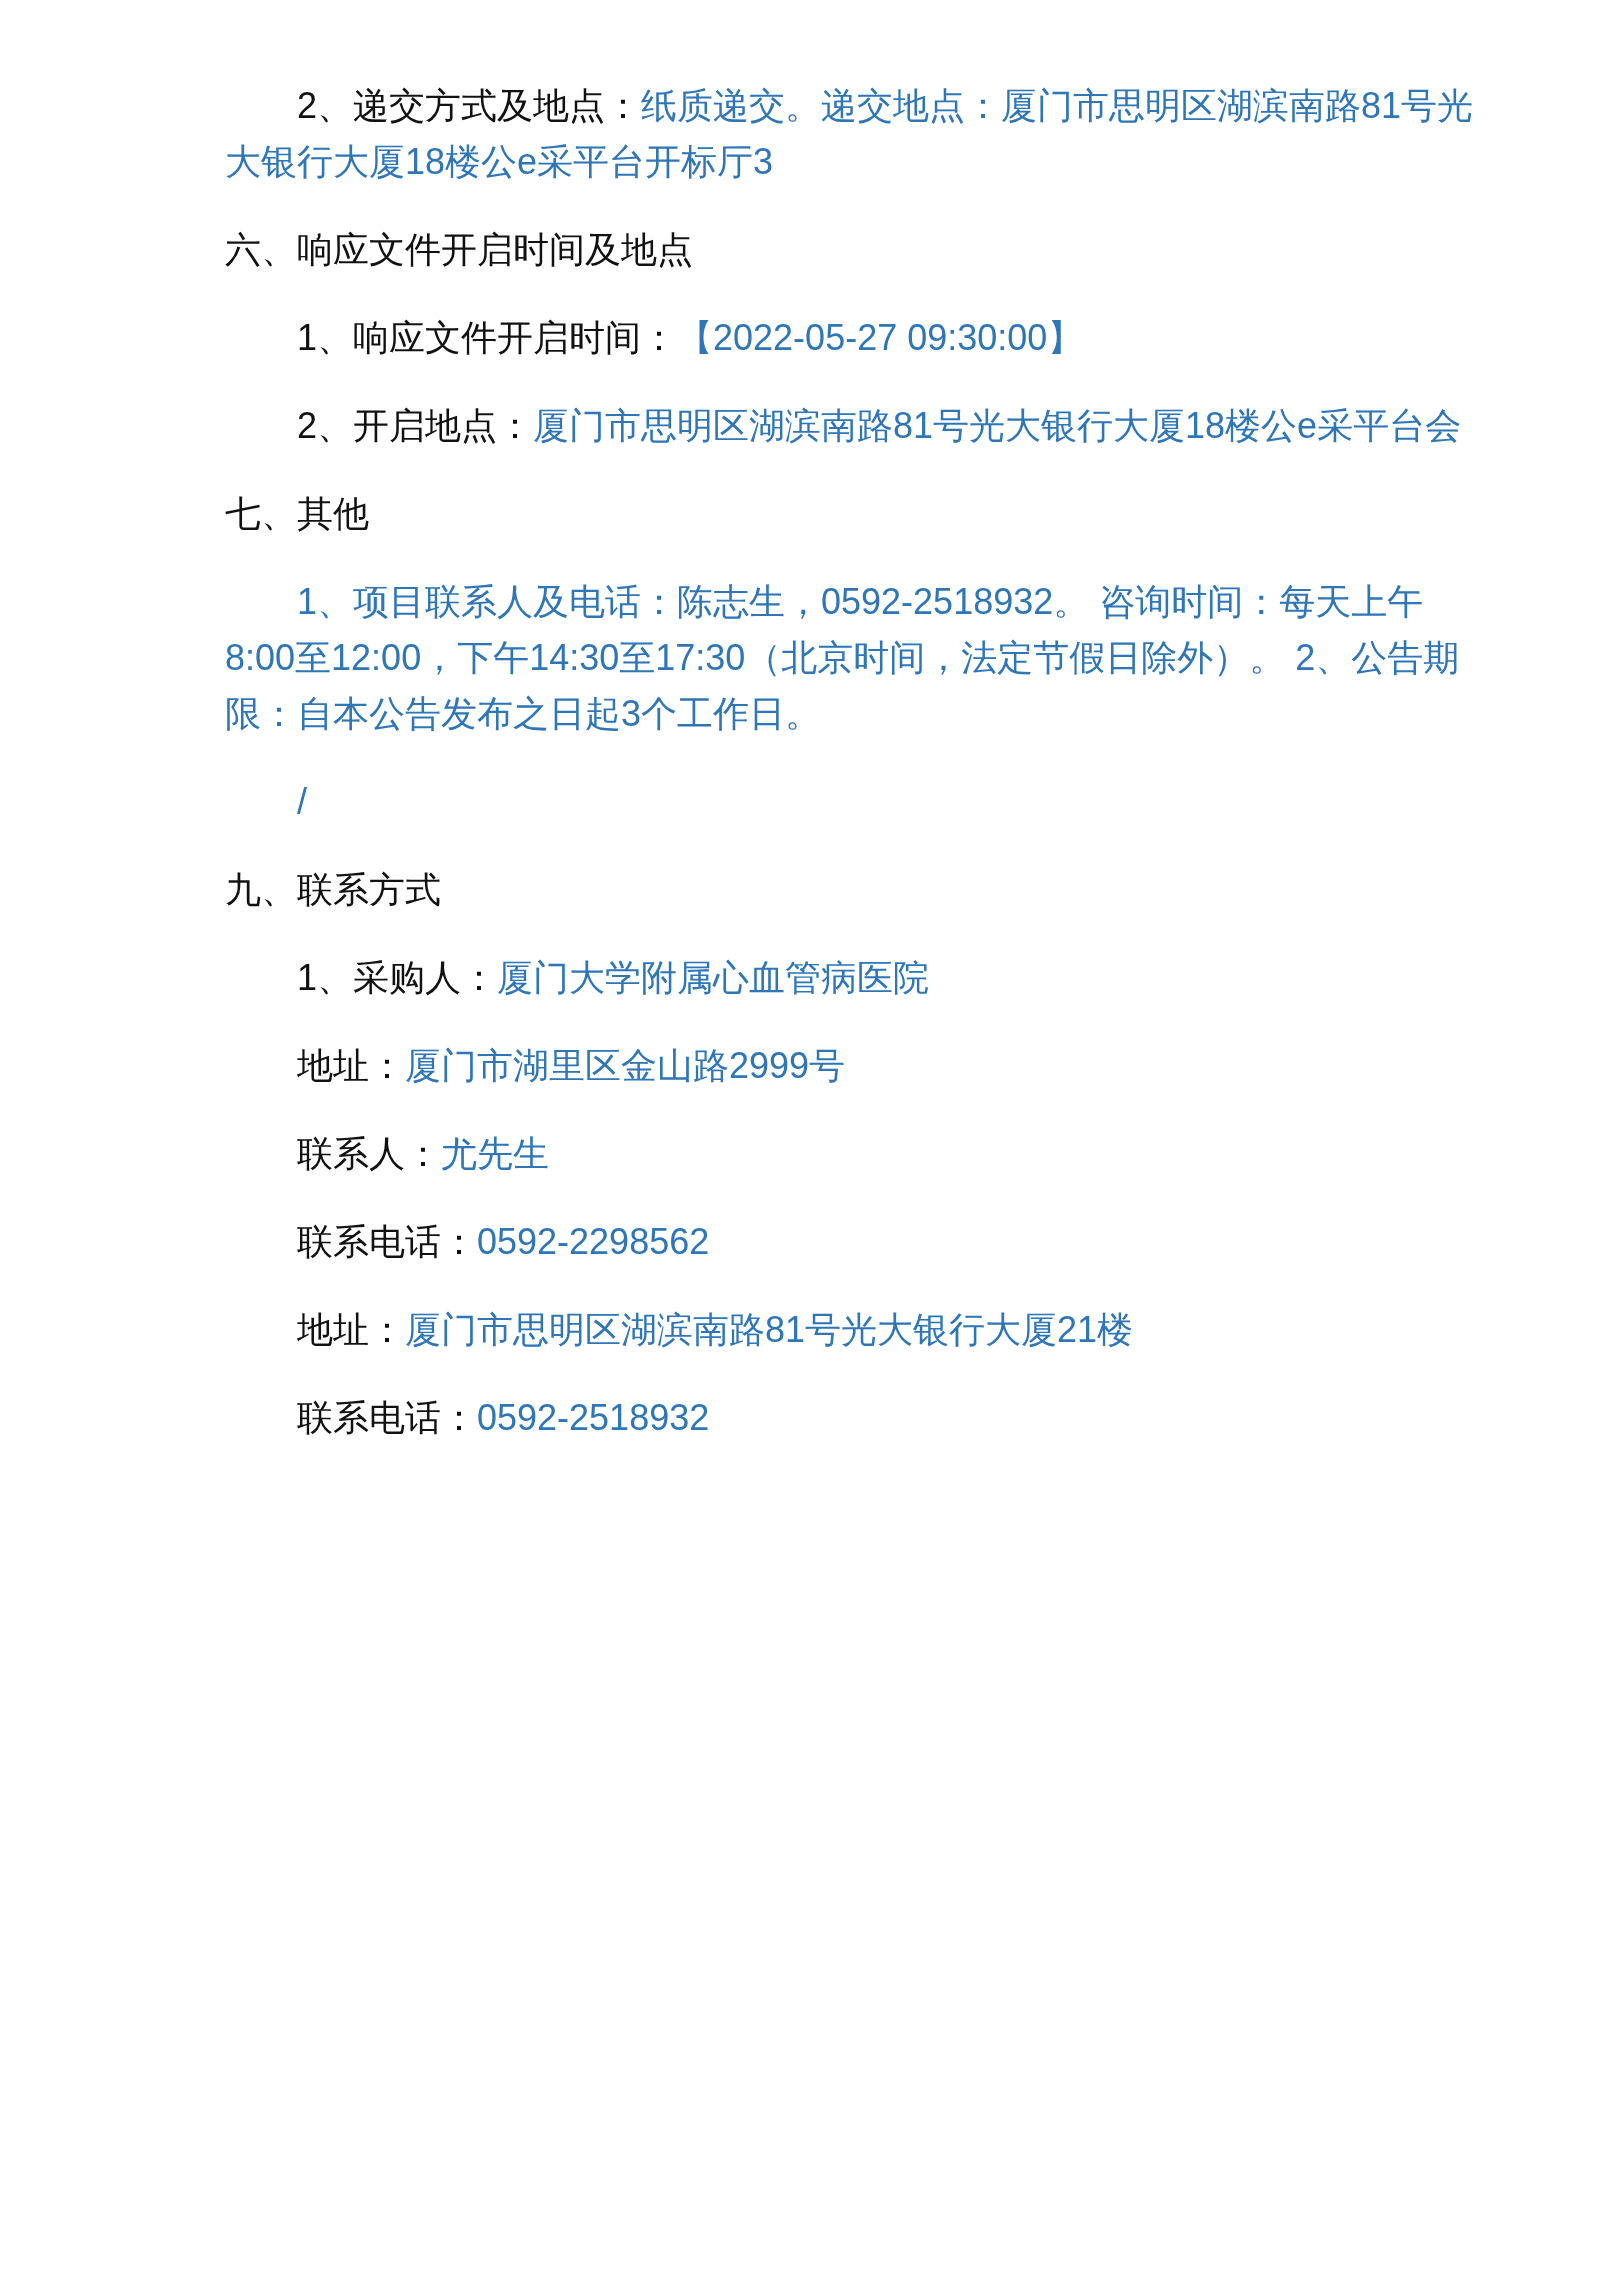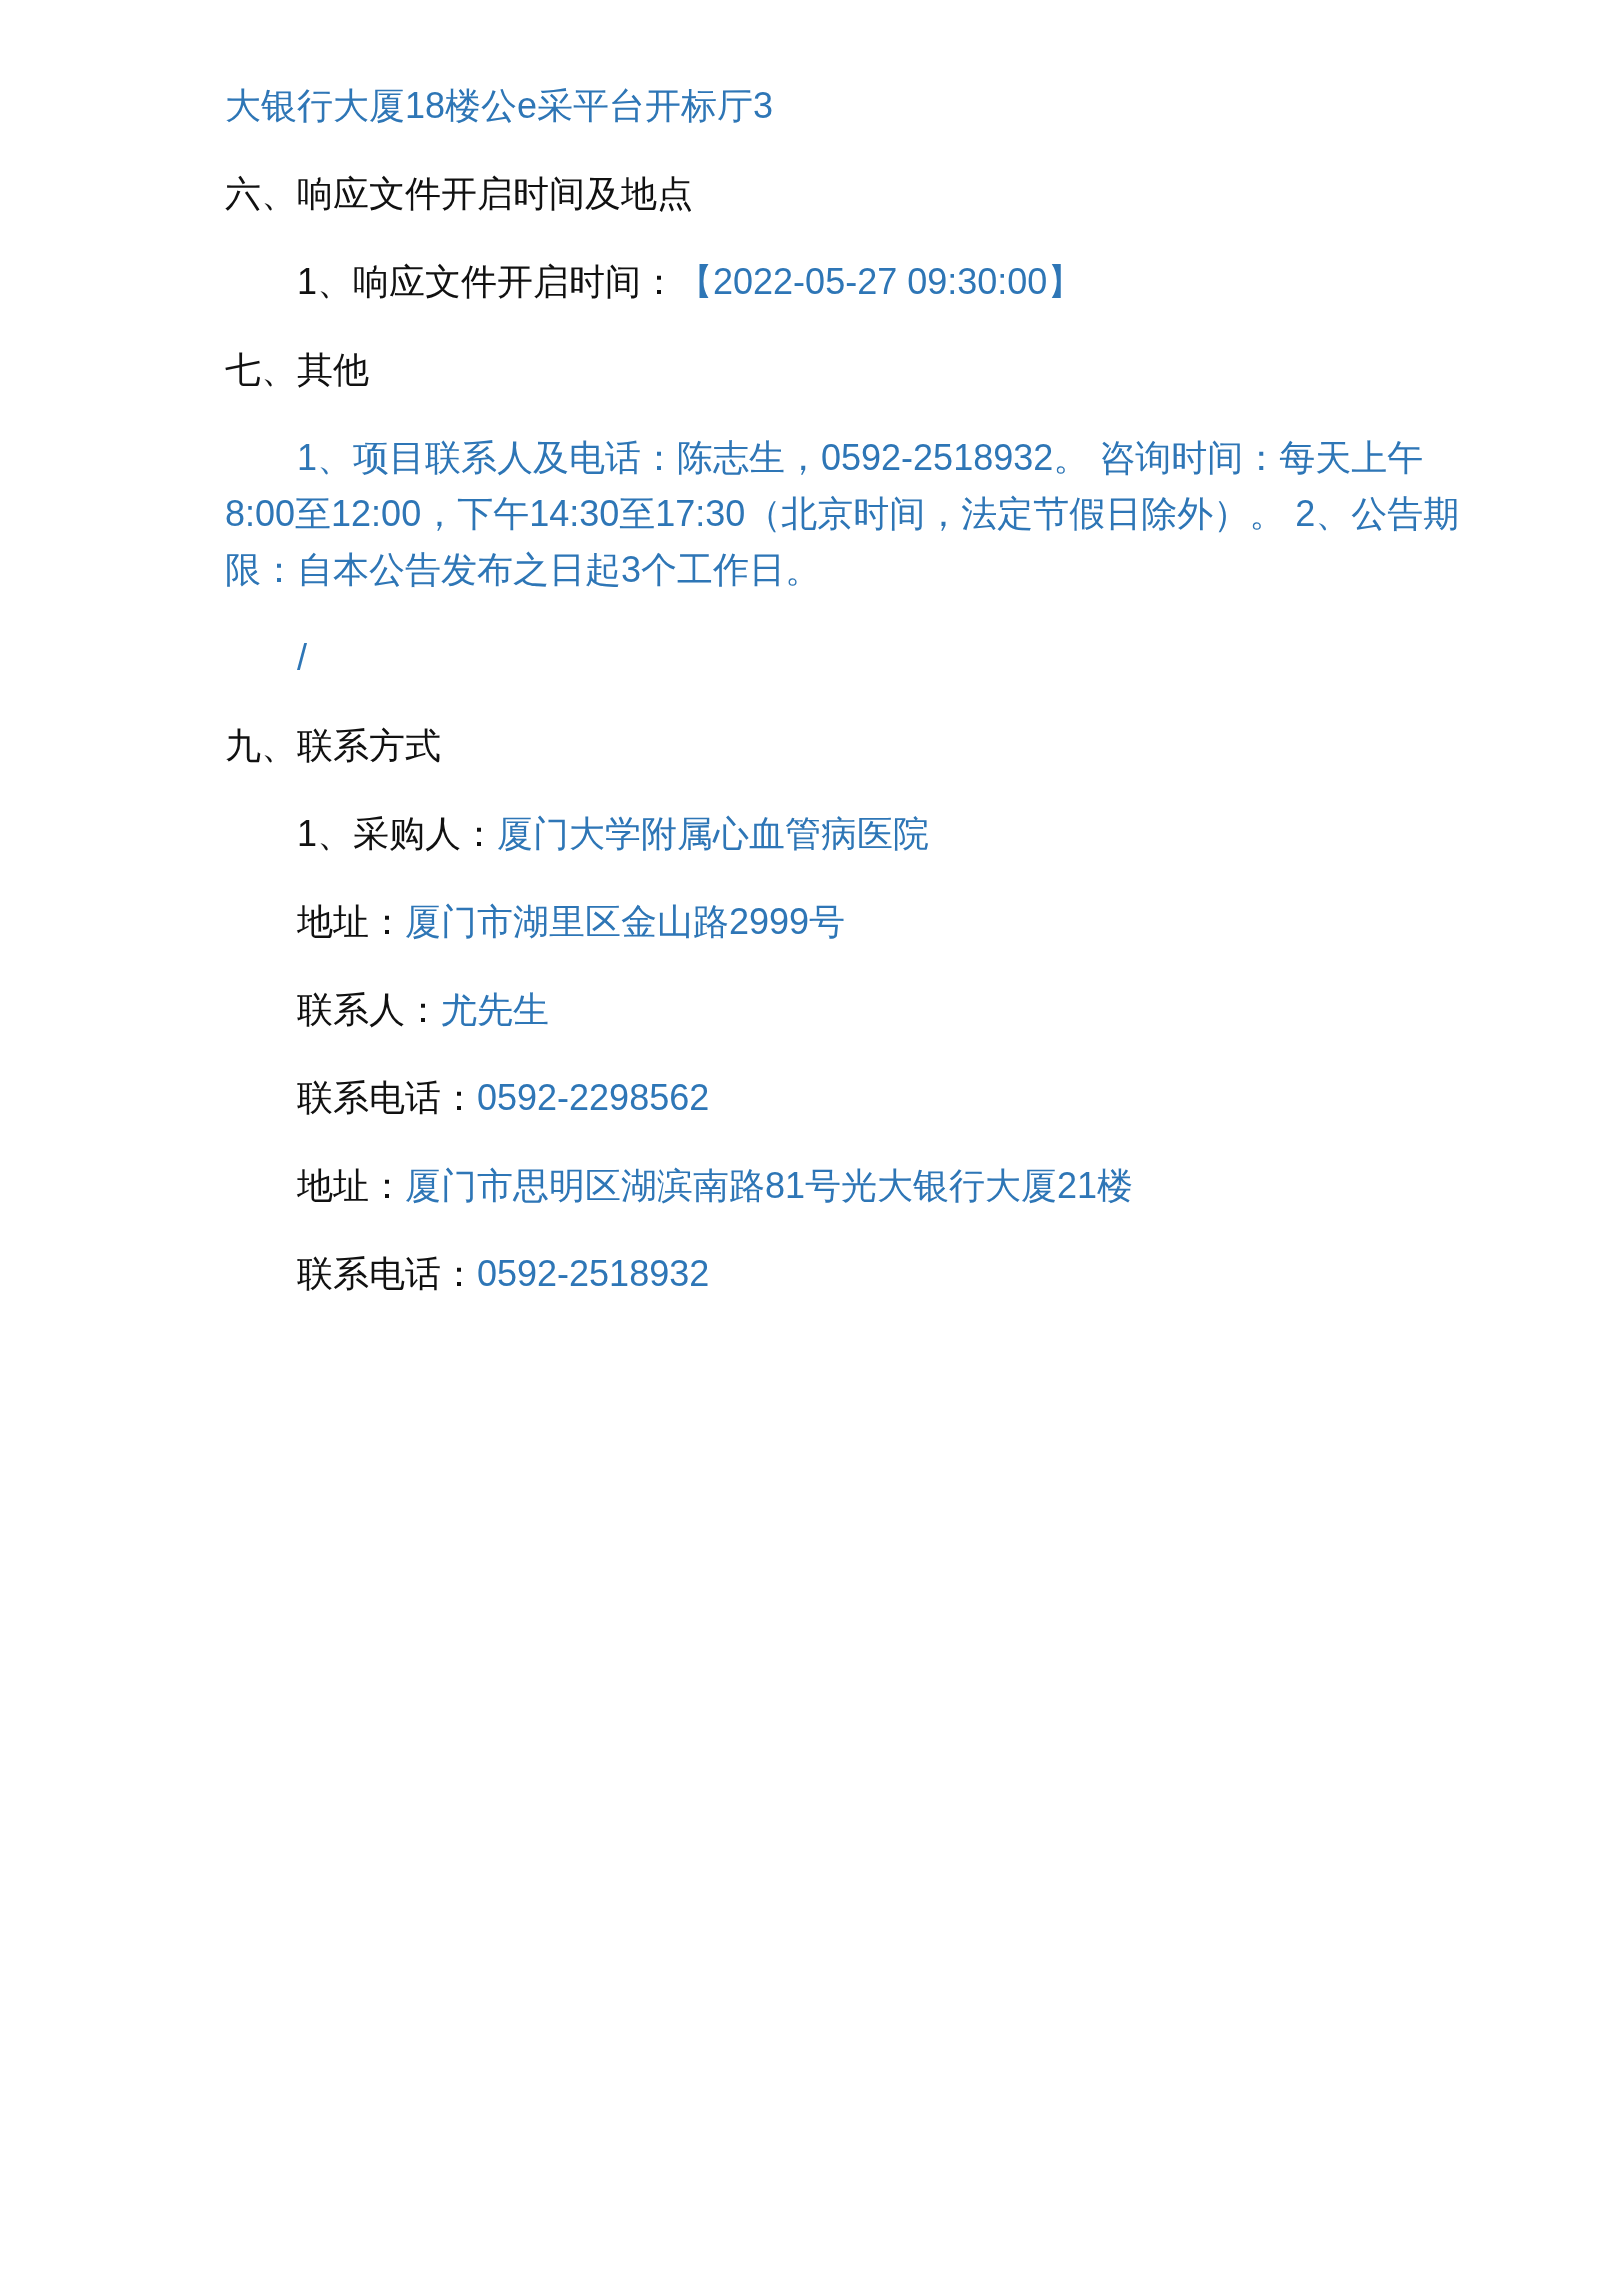--- a/index.html
+++ b/index.html
@@ -25,38 +25,44 @@
   .blue { color: var(--accent-color, #2e76b6); }
   .heading { font-weight: 400; }
 </style>
 </head>
 <body>
 
 <div class="page" style="--page-bg: #ffffff; --text-color: #111111; --accent-color: #2e76b6;">
   <div class="content">
 
     <p class="para">
+      <span class="line indent">
+        <span>2、递交方式及地点：</span><span class="blue">纸质递交。递交地点：厦门市思明区湖滨南路81号光</span>
+      </span>
       <span class="line">
         <span class="blue">大银行大厦18楼公e采平台开标厅3</span>
       </span>
     </p>
 
     <p class="para heading">
       <span class="line">
         <span>六、响应文件开启时间及地点</span>
       </span>
     </p>
 
     <p class="para">
       <span class="line indent">
         <span>1、响应文件开启时间：</span><span class="blue">【2022-05-27 09:30:00】</span>
       </span>
     </p>
 
     <p class="para">
+      <span class="line indent">
+        <span>2、开启地点：</span><span class="blue">厦门市思明区湖滨南路81号光大银行大厦18楼公e采平台会</span>
+      </span>
     </p>
 
     <p class="para heading">
       <span class="line">
         <span>七、其他</span>
       </span>
     </p>
 
     <p class="para">
       <span class="line indent">

